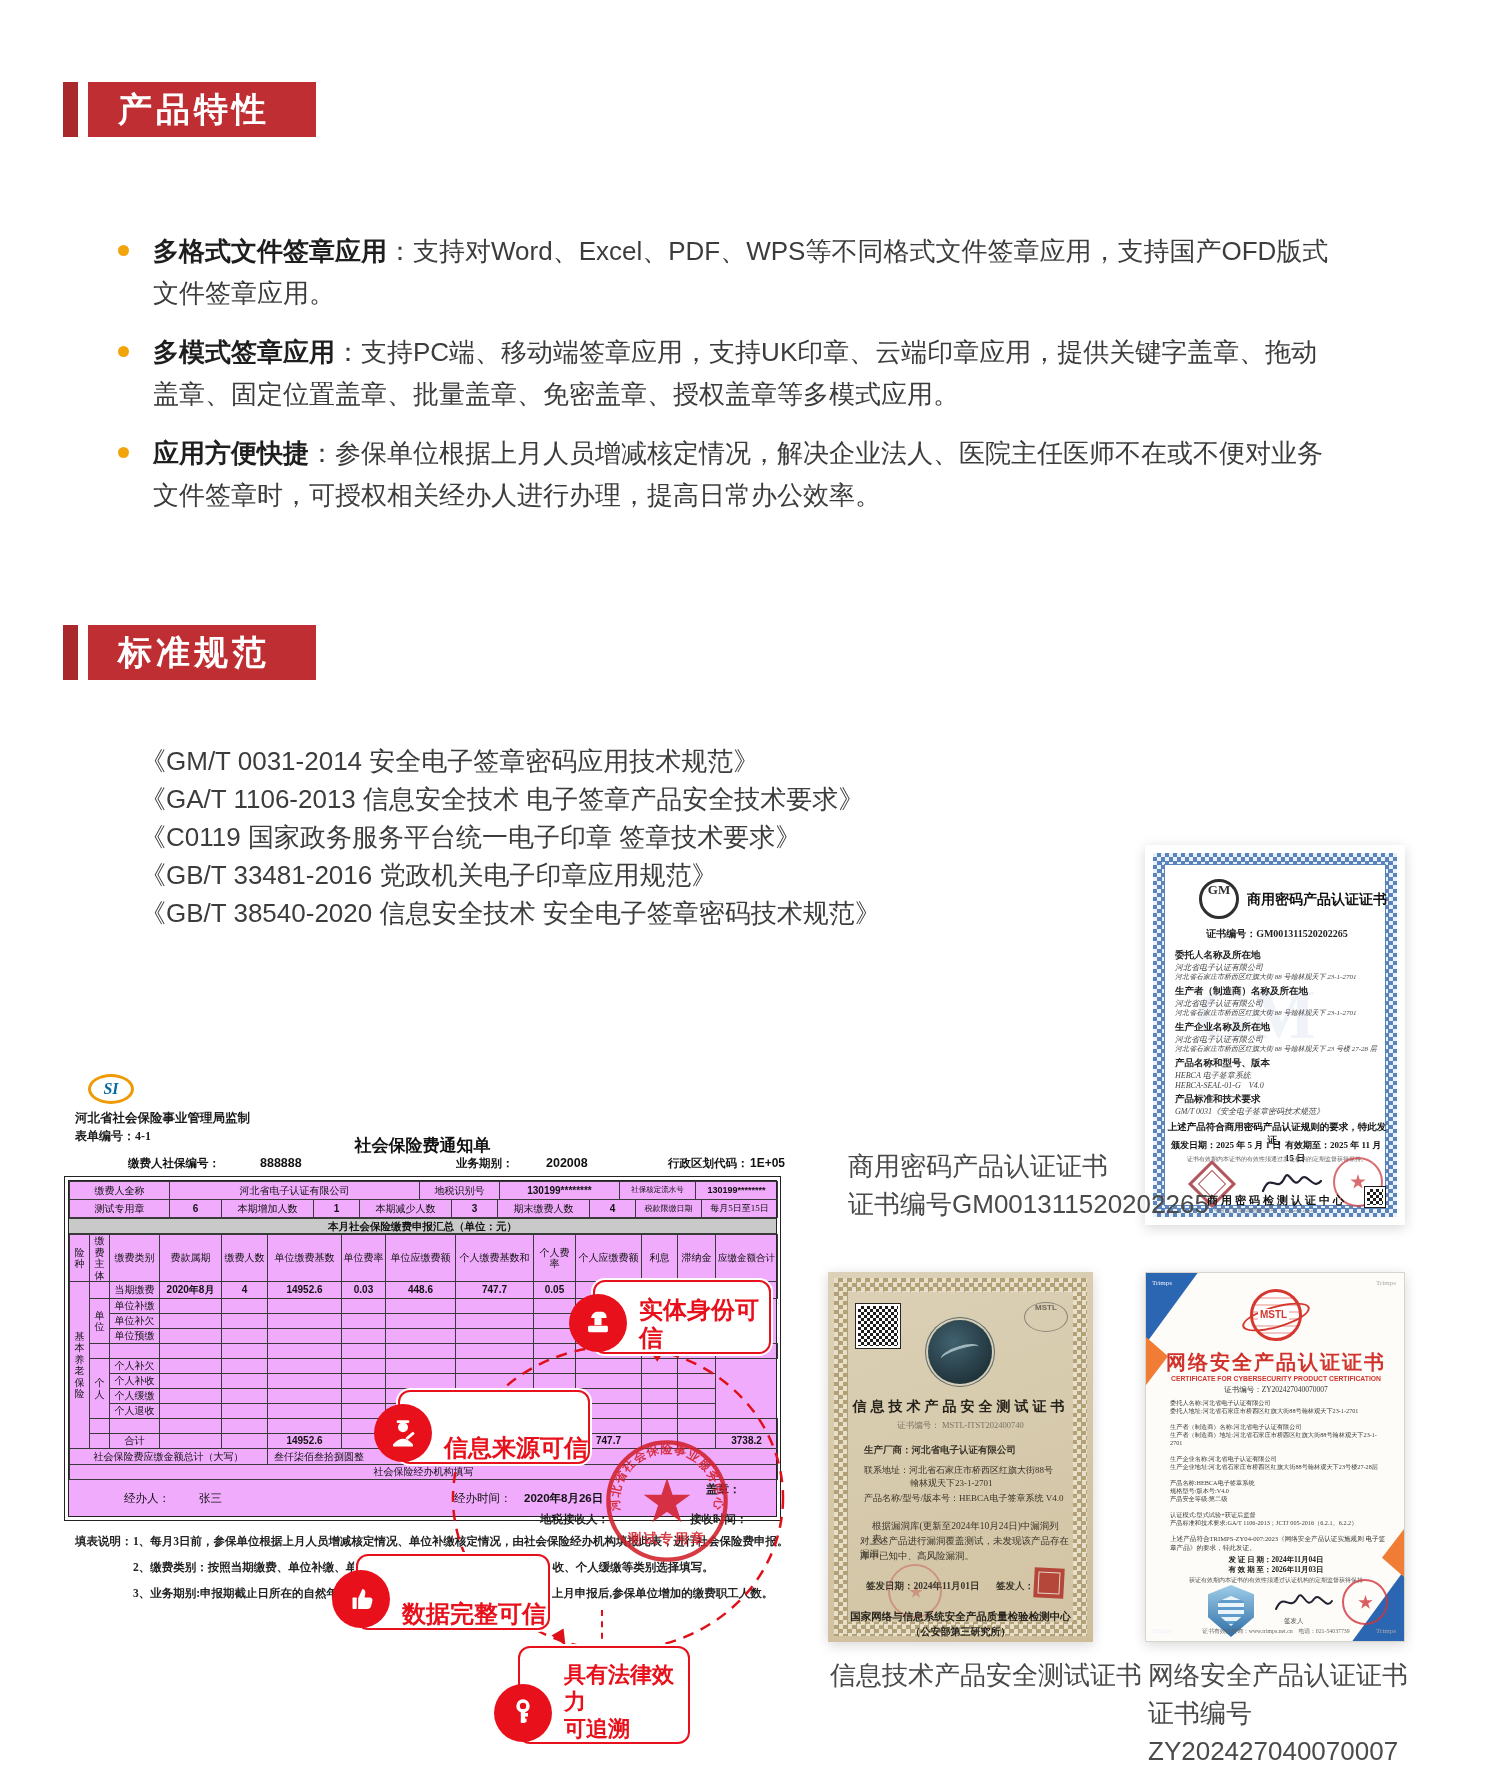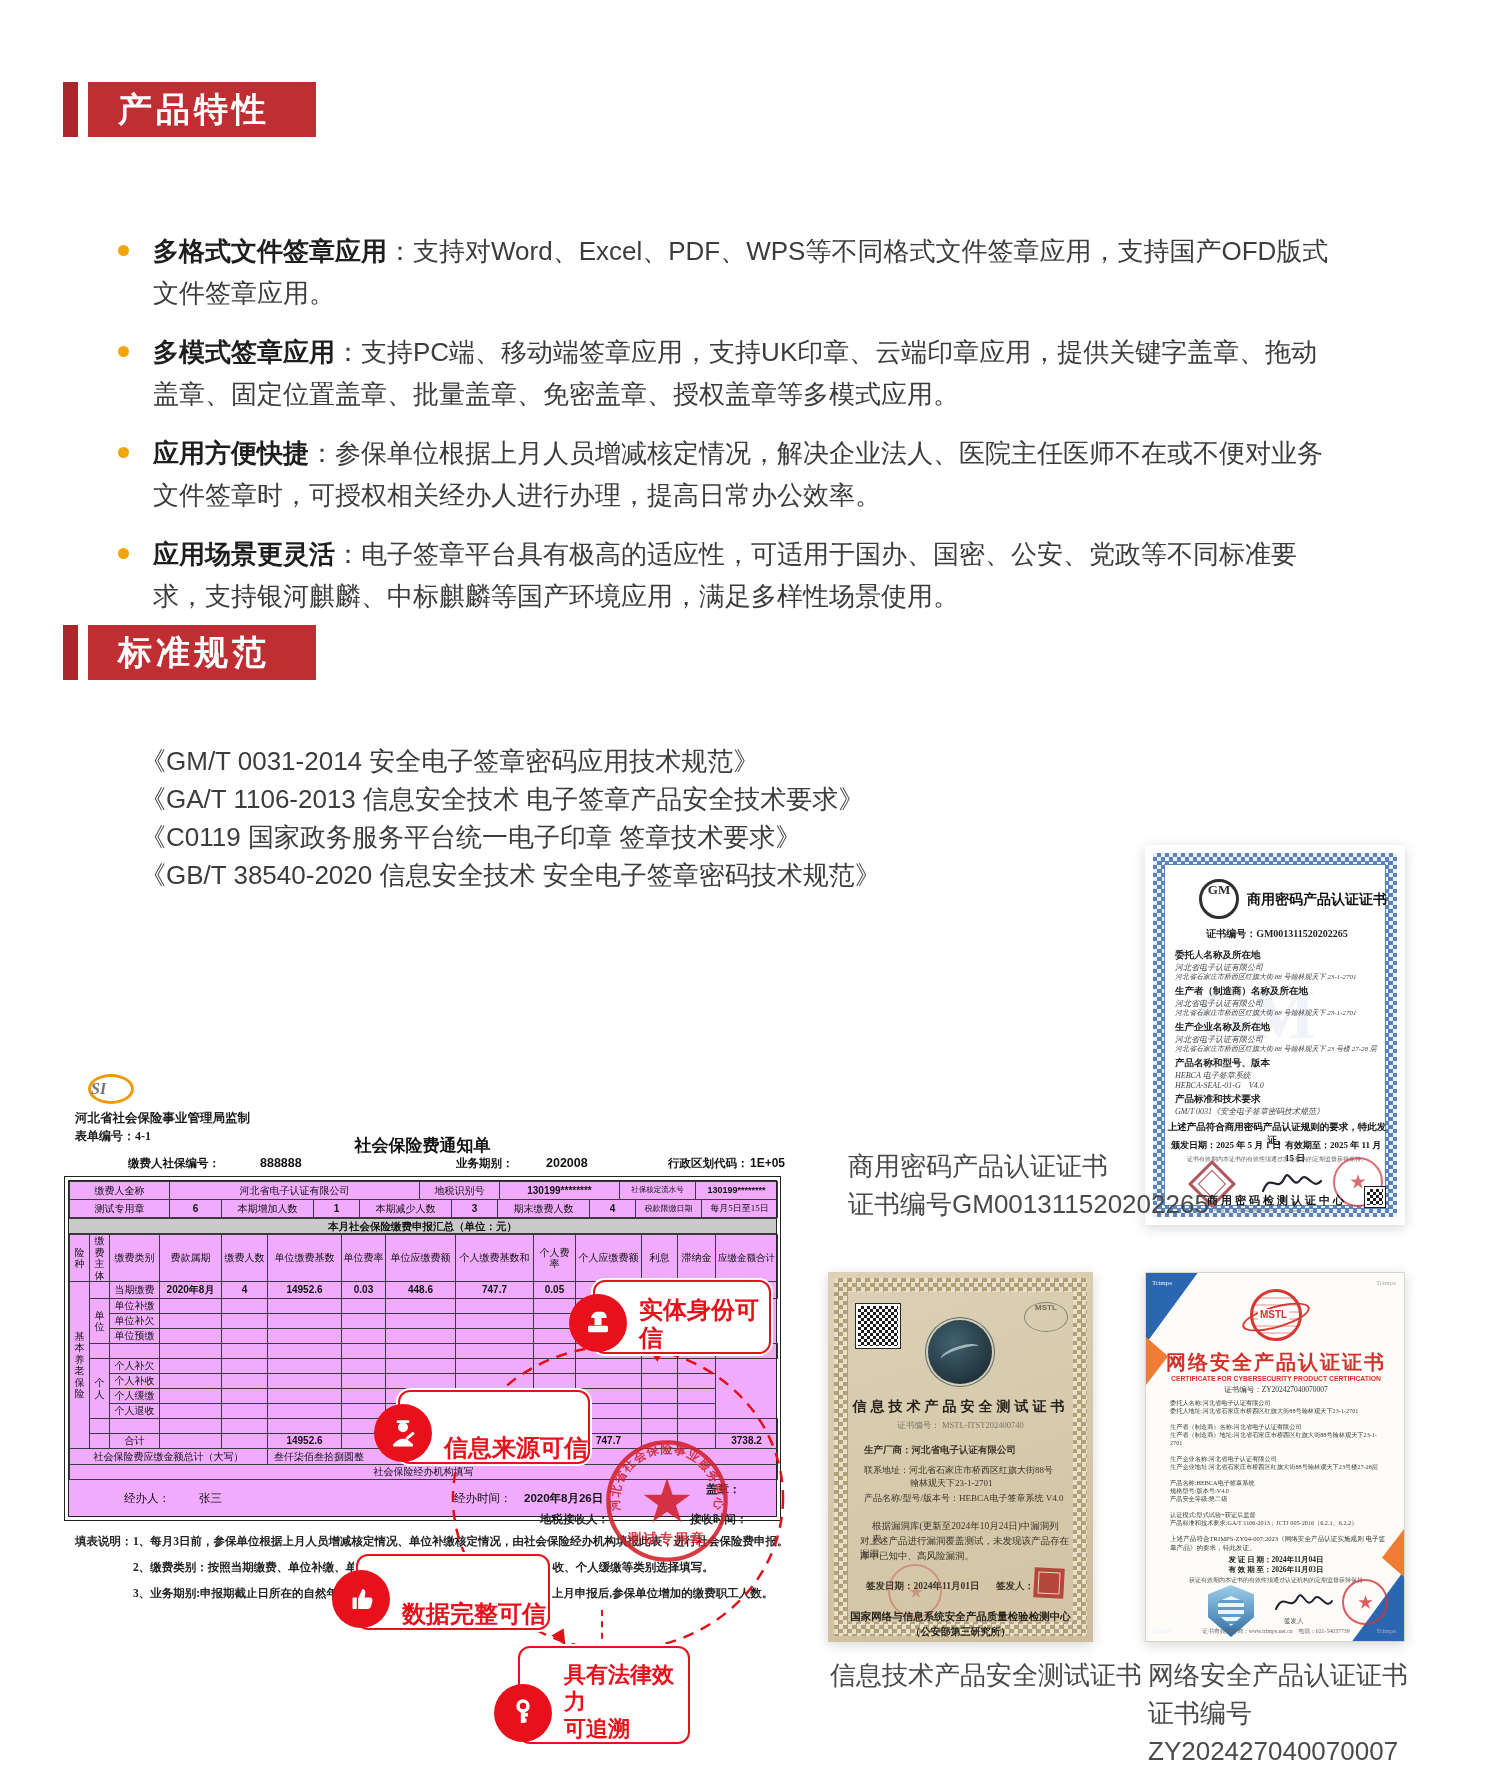--- a/index.html
+++ b/index.html
@@ -15,22 +15,22 @@
   .feat{display:flex;margin-bottom:17px}
   .dot{flex:0 0 11px;width:11px;height:11px;border-radius:50%;background:#f2a50a;margin:15px 24px 0 0}
   .feat p{font-size:26px;line-height:42px;color:#3c3c3c;width:1190px}
   .feat b{color:#1e1e1e}
   
   .standards{position:absolute;left:140px;top:742px;font-size:26px;line-height:38px;color:#3c3c3c}
   
   .cap{position:absolute;font-size:26px;line-height:38px;color:#4a4a4a}
   
   .silogo{position:absolute;left:88px;top:1074px;width:46px;height:30px;border:3px solid #ef9a05;
-          border-radius:50%;color:#737373;font:italic bold 16px "Liberation Serif",serif;
-          text-align:left;line-height:24px}
+          border-radius:50%;color:#0369a1;font:italic bold 16px "Liberation Serif",serif;
+          text-align:center;line-height:24px}
   .fsmall{position:absolute;font-family:"Liberation Serif",serif;font-weight:bold;color:#1a1a1a}
   .ftitle{position:absolute;left:68px;top:1134px;width:709px;text-align:center;
           font:bold 17px "Liberation Serif",serif;color:#111}
   .meta{position:absolute;left:68px;top:1156px;width:709px;height:20px;
         font-family:"Liberation Serif",serif;font-size:11.5px;font-weight:bold;color:#111}
   .meta span{position:absolute;white-space:nowrap}
   .num{font-family:"Liberation Sans",sans-serif;font-weight:bold}
   .form-outer{position:absolute;left:68px;top:1180px;width:709px;border:1.5px solid #222;
               outline:1px solid #222;outline-offset:3px;background:#f0abfc}
   table.ft{border-collapse:collapse;table-layout:fixed;width:708px;
@@ -99,33 +99,30 @@
       <p><b>多格式文件签章应用</b><span>：支持对Word、Excel、PDF、WPS等不同格式文件签章应用，支持国产OFD版式文件签章应用。</span></p>
     </div>
     <div class="feat">
       <span class="dot"></span>
       <p><b>多模式签章应用</b><span>：支持PC端、移动端签章应用，支持UK印章、云端印章应用，提供关键字盖章、拖动盖章、固定位置盖章、批量盖章、免密盖章、授权盖章等多模式应用。</span></p>
     </div>
     <div class="feat">
       <span class="dot"></span>
       <p><b>应用方便快捷</b><span>：参保单位根据上月人员增减核定情况，解决企业法人、医院主任医师不在或不便对业务文件签章时，可授权相关经办人进行办理，提高日常办公效率。</span></p>
     </div>
-    <div class="feat">
-      <span class="dot"></span>
-      <p><b>应用场景更灵活</b><span>：电子签章平台具有极高的适应性，可适用于国办、国密、公安、党政等不同标准要求，支持银河麒麟、中标麒麟等国产环境应用，满足多样性场景使用。</span></p>
-    </div>
   </div>
 
   <div class="sec-bar" style="left:63px;top:625px"></div>
   <div class="sec-box" style="left:88px;top:625px">标准规范</div>
 
   <div class="standards">
     <div>《GM/T 0031-2014 安全电子签章密码应用技术规范》</div>
     <div>《GA/T 1106-2013 信息安全技术 电子签章产品安全技术要求》</div>
     <div>《C0119 国家政务服务平台统一电子印章 签章技术要求》</div>
+    <div>《GB/T 33481-2016 党政机关电子印章应用规范》</div>
     <div>《GB/T 38540-2020 信息安全技术 安全电子签章密码技术规范》</div>
   </div>
 
   <div class="silogo">SI</div>
   <div class="fsmall" style="left:75px;top:1110px;font-size:12.5px">河北省社会保险事业管理局监制</div>
   <div class="fsmall" style="left:75px;top:1128px;font-size:12px">表单编号：4-1</div>
   <div class="ftitle">社会保险费通知单</div>
 
   <div class="meta">
     <span style="left:60px">缴费人社保编号：</span>

